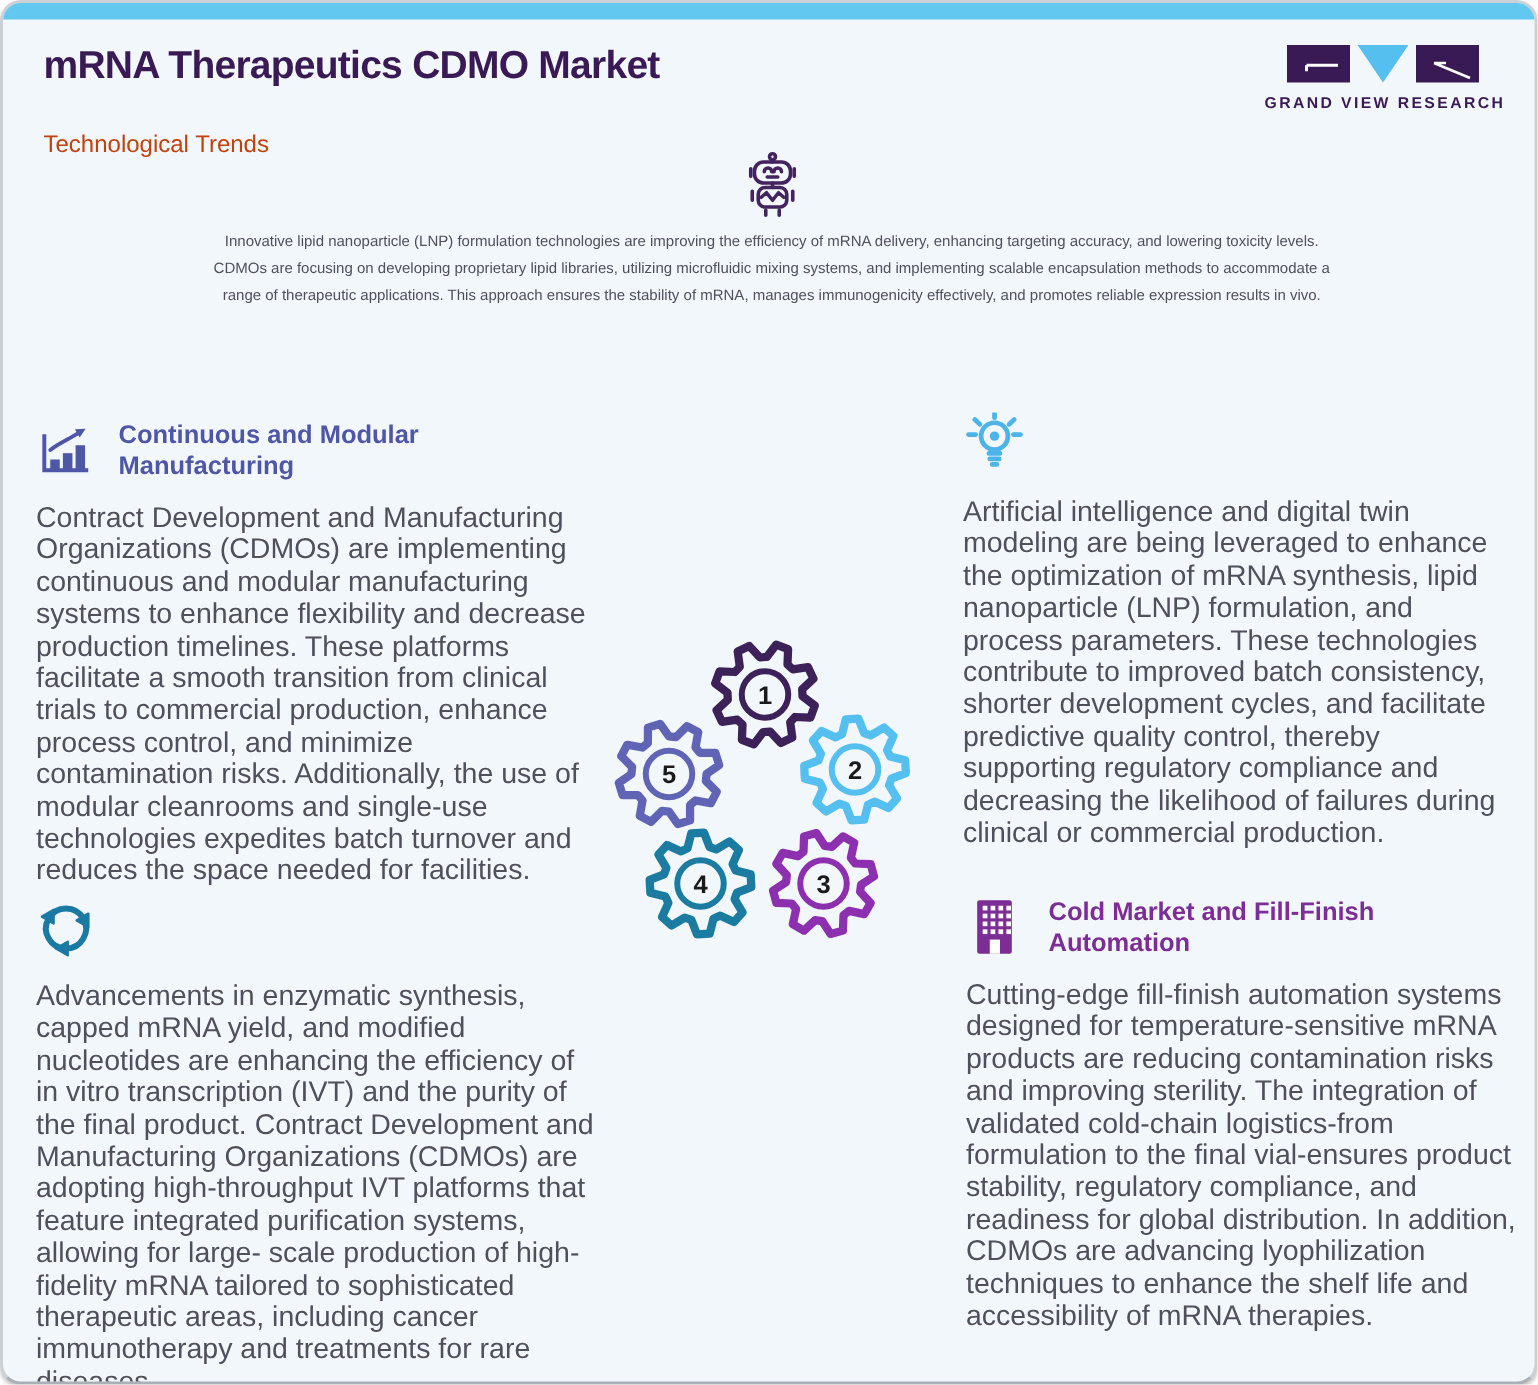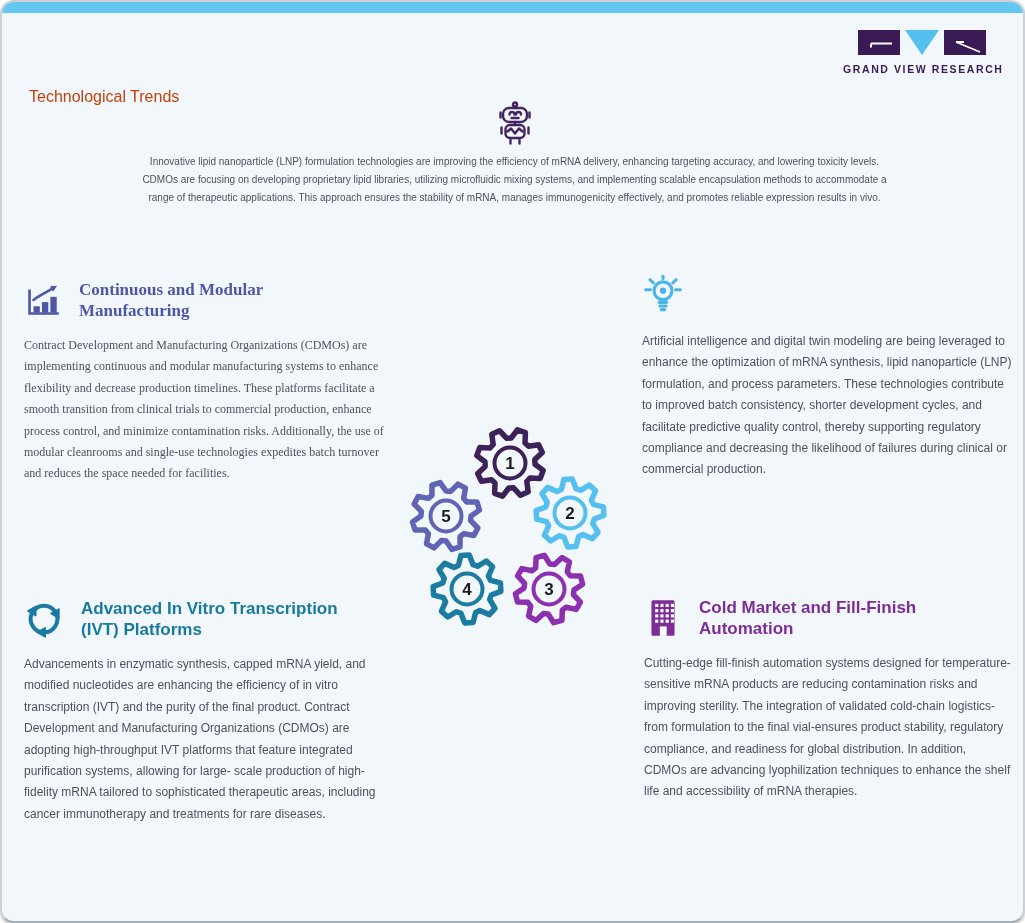--- a/index.html
+++ b/index.html
@@ -18,40 +18,41 @@
   .logo-text{margin-top:7px;font-size:10.5px;font-weight:bold;letter-spacing:1.6px;color:#3a1a55;white-space:nowrap;}
 
   .highlight{position:absolute;left:0;top:98px;width:1025px;text-align:center;}
   .highlight-head{display:flex;justify-content:center;align-items:center;gap:13px;}
   .highlight-title{font-size:18.5px;font-weight:bold;color:#3a1a55;}
   .highlight-body{width:756px;margin:7px auto 0;font-size:10px;line-height:18px;color:#50505c;}
 
   .section{position:absolute;}
   .sec-head{display:flex;align-items:center;gap:17px;min-height:44px;}
   .sec-title{font-size:17px;font-weight:bold;line-height:21px;}
-  .sec-body{margin-top:13px;font-size:12px;line-height:21.4px;color:#50505c;}
+  .sec-body{margin-top:13px;font-size:19px;line-height:21.4px;color:#50505c;}
   .sec-icon{flex:0 0 auto;}
 
-  #sec-modular{left:22px;top:276px;width:374px;font-family:Liberation Serif, serif;}
+  #sec-modular{left:22px;top:276px;width:374px;}
   #sec-modular .sec-title{color:#4e56a6;max-width:228px;}
   #sec-ivt{left:22px;top:595px;width:374px;}
   #sec-ivt .sec-title{color:#177a9e;max-width:286px;}
   #sec-ai{left:640px;top:272px;width:370px;}
   #sec-ai .sec-title{color:#4cb4e8;}
   #sec-coldchain{left:642px;top:594px;width:368px;}
   #sec-coldchain .sec-title{color:#7c2d96;max-width:240px;}
 
   #gears-svg{position:absolute;left:396px;top:404px;}
 </style>
 </head>
 <body>
 
 <div class="card">
   <div class="topbar"></div>
 
+  <div class="page-title">mRNA Therapeutics CDMO Market</div>
   <div class="page-subtitle">Technological Trends</div>
 
   <div class="logo">
     <div class="logo-blocks">
       <svg width="42" height="26">
         <rect x="0" y="0" width="42" height="25" fill="#3a1a55"></rect>
         <path d="M13,13.5 h21 M13,13.5 v4" stroke="#ffffff" stroke-width="2" fill="none"></path>
       </svg>
       <svg width="34" height="26">
         <polygon points="0,0 34,0 17,25" fill="#55c0f0"></polygon>
@@ -108,21 +109,20 @@
         <defs>
           <g id="cyc-arrow">
             <path d="M7.6,12 A12,12 0 0 1 28.4,12" stroke="#1b7aa3" stroke-width="3.6" fill="none" stroke-linecap="round"></path>
             <polygon points="31.4,17.2 31.4,9.1 24.4,13.1" fill="#1b7aa3" stroke="#1b7aa3" stroke-width="1.5" stroke-linejoin="round"></polygon>
           </g>
         </defs>
         <use href="#cyc-arrow"></use>
         <use href="#cyc-arrow" transform="rotate(120 18 18)"></use>
         <use href="#cyc-arrow" transform="rotate(240 18 18)"></use>
       </svg>
-      <span class="sec-title">Advanced In Vitro Transcription (IVT) Platforms</span>
     </div>
     <div class="sec-body">Advancements in enzymatic synthesis, capped mRNA yield, and modified nucleotides are enhancing the efficiency of in vitro transcription (IVT) and the purity of the final product. Contract Development and Manufacturing Organizations (CDMOs) are adopting high-throughput IVT platforms that feature integrated purification systems, allowing for large- scale production of high-fidelity mRNA tailored to sophisticated therapeutic areas, including cancer immunotherapy and treatments for rare diseases.</div>
   </div>
 
   <div class="section" id="sec-ai">
     <div class="sec-head">
       <svg class="sec-icon" width="42" height="42" viewBox="0 0 40 40">
         <g stroke="#4cb4e8" stroke-width="3" fill="none" stroke-linecap="round">
           <circle cx="20" cy="15" r="8.5"></circle>
           <path d="M16.5,26 h7"></path>

